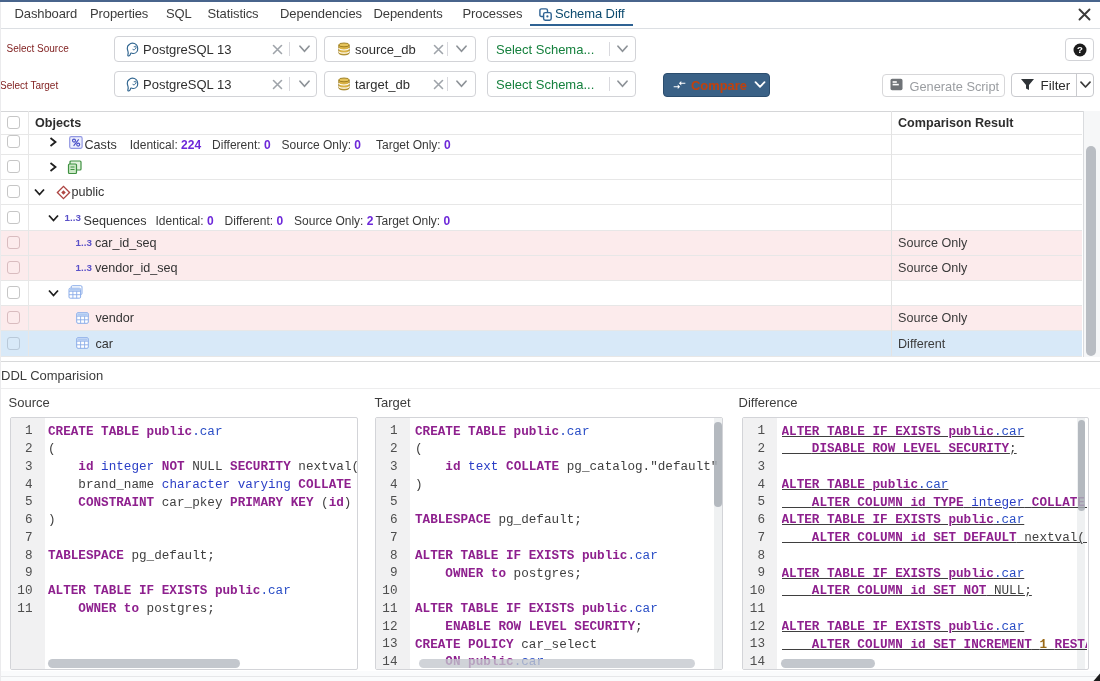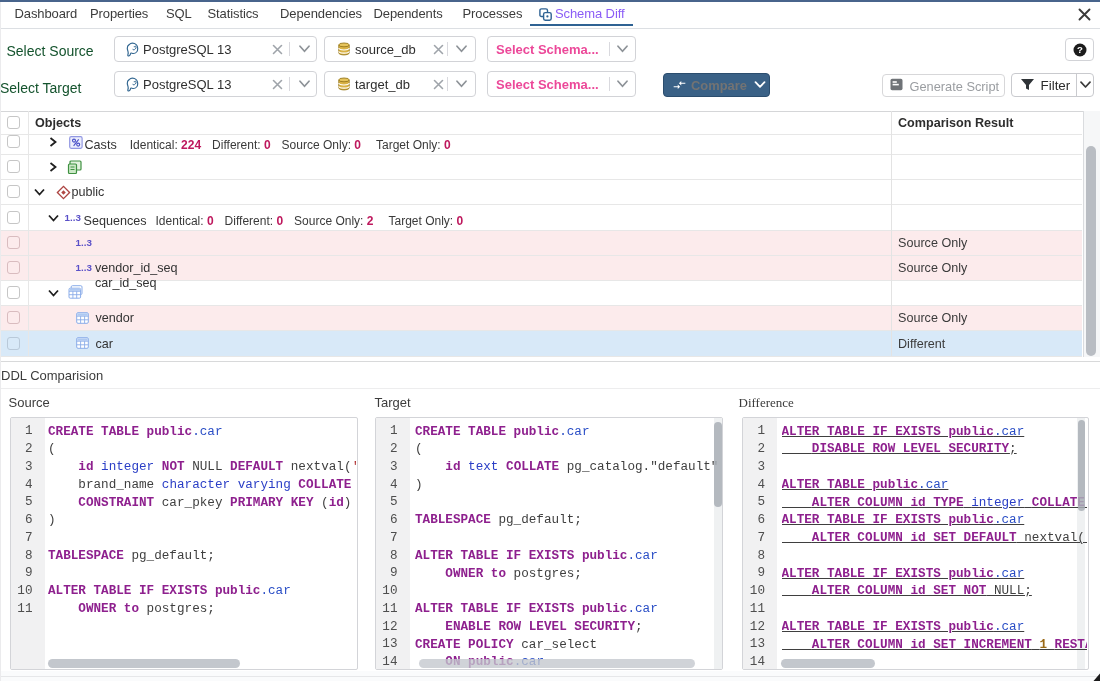--- a/index.html
+++ b/index.html
@@ -6,40 +6,40 @@
   html,body { width:1100px; height:681px; overflow:hidden; background:#fff;
     font-family:"Liberation Sans", sans-serif; }
   .abs { position:absolute; }
   #page { position:relative; width:1100px; height:524px; background:#fff; }
 
   
   #topline { left:0; top:0; width:1100px; height:2px; background:#48648c; }
   #tabbar { left:0; top:2px; width:1100px; height:27px; background:#fff;
     border-bottom:1px solid #dcdfe3; }
   .tab { position:absolute; top:6px; font-size:13px; letter-spacing:-0.1px; color:#3c3c3c; white-space:nowrap; }
-  .tabactive { color:#8b5cf6; }
+  .tabactive { color:#0c4a6e; }
   #tabuline { left:529.8px; top:23.5px; width:103.6px; height:2.5px; background:#2e6293; }
 
   
   .ctl { position:absolute; height:26px; background:#fff; border:1px solid #d2d3d7;
     border-radius:4px; }
   .ctltxt { position:absolute; top:5.5px; font-size:13px; color:#2f2f2f; white-space:nowrap;}
-  .ph { color:#ec4899;font-weight:bold; }
+  .ph { color:#15803d; }
   .sep { position:absolute; top:6px; width:1px; height:14px; background:#d9d9de; }
   .xicon, .chev { position:absolute; }
-  .lbl { position:absolute; font-size:14px; color:#14532d; }
+  .lbl { position:absolute; font-size:10px; color:#7f1d1d; }
   .btn { position:absolute; border-radius:4px; font-size:13px; }
   .hline { position:absolute; left:0; width:1082px; height:1px; background:#e7e7e7; }
   .rowpink { background:#fcebec; }
   .rowblue { background:#d8e9f8; }
   .cb { position:absolute; left:6.5px; width:13px; height:13px; border:1.5px solid #c6c6c6;
     border-radius:3px; }
   .rlabel { font-size:12.6px; color:#333; }
   .cnt { font-size:12px; color:#3a3a3a; }
-  .cnt b { color:#be185d; font-weight:bold; }
+  .cnt b { color:#6d28d9; font-weight:bold; }
   .result { position:absolute; left:898px; font-size:12.6px; color:#3b3b3b; }
 
   
   .seclabel { position:absolute; font-size:13px; color:#3c3c3c; }
   .pane { position:absolute; top:416.5px; height:253.5px; background:#fff;
     border:1px solid #d3d4d8; border-radius:2px; overflow:hidden; }
   .gutter { position:absolute; left:0; top:0; width:34px; height:100%; background:#f1f1f2; }
   .lnum { position:absolute; width:22px; text-align:right;
     font-family:"Liberation Mono", monospace; font-size:12.65px; color:#4e4e4e; }
   .code { position:absolute; left:37.5px; top:5px; font-family:"Liberation Mono", monospace;
@@ -155,21 +155,21 @@
   <span class="ctltxt ph" style="left:496px;top:76.5px;">Select Schema...</span>
   <div class="sep" style="left:609px;top:77px;"></div>
   <svg class="chev" style="left:617px;top:80px;" width="11" height="8">
       <path d="M1 1.2 L5.5 6.3 L10 1.2" stroke="#8e9398" stroke-width="1.7" fill="none" stroke-linecap="round"></path>
     </svg>
 
   <div class="btn" style="left:663px;top:72.5px;width:107px;height:24px;background:#3a6186;border:1px solid #2b4d6e;"></div>
   <svg class="abs" style="left:671.5px;top:77.5px;" width="15" height="14" viewBox="0 0 24 24">
       <path fill="#fff" d="M9.01 14H2v2h7.01v3L13 15l-3.99-4v3zm5.98-1v-3H22V8h-7.01V5L11 9l3.99 4z"></path>
     </svg>
-  <span class="abs" style="left:691px;top:77.5px;font-size:12.9px;font-weight:bold;color:#737373;">Compare</span>
+  <span class="abs" style="left:691px;top:77.5px;font-size:12.9px;font-weight:bold;color:#c2410c;">Compare</span>
   <svg class="abs" style="left:753.5px;top:81px;" width="12" height="8">
       <path d="M1.5 1.2 L6 5.8 L10.5 1.2" stroke="#fff" stroke-width="1.8" fill="none" stroke-linecap="round" stroke-linejoin="round"></path>
     </svg>
 
   <div class="btn" style="left:881.5px;top:73.5px;width:123.5px;height:23px;background:#fff;border:1px solid #d7d7d9;"></div>
   <svg class="abs" style="left:889.5px;top:78px;" width="13" height="13" viewBox="0 0 13 13">
       <rect x="0.5" y="0.8" width="12" height="11.4" rx="1.6" fill="#6f7377"></rect>
       <rect x="2.6" y="3.2" width="4.2" height="1.6" fill="#fff"></rect>
       <rect x="2.6" y="5.8" width="6.2" height="1.6" fill="#fff"></rect>
     </svg>
@@ -243,26 +243,26 @@
       <rect x="6.9" y="6.9" width="3.2" height="3.2" fill="#b04642" transform="rotate(45 8.5 8.5)"></rect>
     </svg>
   <span class="abs rlabel" style="left:71.5px;top:185px;">public</span>
 
   <div class="cb" style="top:210.5px;"></div>
   <svg class="abs" style="left:47.5px;top:213.5px;" width="11" height="8">
       <path d="M1 1.5 L5.5 6.5 L10 1.5" stroke="#1f1f1f" stroke-width="1.8" fill="none"></path>
     </svg>
   <span class="abs" style="left:64.5px;top:211.5px;font-size:9.8px;font-weight:bold;color:#5a50c8;">1..3</span>
   <div class="abs" style="left:83.5px;top:210.5px;white-space:nowrap;">
-    <span class="rlabel">Sequences</span><span class="cnt" style="margin-left:9px;">Identical: <b>0</b></span><span class="cnt" style="margin-left:11px;">Different: <b>0</b></span><span class="cnt" style="margin-left:11px;">Source Only: <b>2</b></span><span class="cnt" style="margin-left:15px;">Target Only: <b>0</b></span>
+    <span class="rlabel">Sequences</span><span class="cnt" style="margin-left:9px;">Identical: <b>0</b></span><span class="cnt" style="margin-left:11px;">Different: <b>0</b></span><span class="cnt" style="margin-left:11px;">Source Only: <b>2</b></span><span class="cnt" style="margin-left:2px;">Target Only: <b>0</b></span>
   </div>
 
   <div class="cb" style="top:236px;border-color:#d9bcbf;"></div>
   <span class="abs" style="left:75.5px;top:237px;font-size:9.8px;font-weight:bold;color:#5a50c8;">1..3</span>
-  <span class="abs rlabel" style="left:95px;top:236px;margin-top:40px;">car_id_seq</span>
+  <span class="abs rlabel" style="left:95px;top:236px;">car_id_seq</span>
   <span class="result" style="top:236px;">Source Only</span>
 
   <div class="cb" style="top:261px;border-color:#d9bcbf;"></div>
   <span class="abs" style="left:75.5px;top:262px;font-size:9.8px;font-weight:bold;color:#5a50c8;">1..3</span>
   <span class="abs rlabel" style="left:95px;top:261px;">vendor_id_seq</span>
   <span class="result" style="top:261px;">Source Only</span>
 
   <div class="cb" style="top:286px;"></div>
   <svg class="abs" style="left:47.5px;top:289px;" width="11" height="8">
       <path d="M1 1.5 L5.5 6.5 L10 1.5" stroke="#1f1f1f" stroke-width="1.8" fill="none"></path>
@@ -293,38 +293,38 @@
   <span class="result" style="top:336.5px;">Different</span>
 
   <div class="abs" style="left:1082.5px;top:111px;width:17.5px;height:245.5px;background:#f6f7f8;border-left:1px solid #dadcdf;"></div>
   <div class="abs" style="left:1085.5px;top:146px;width:10.5px;height:210px;background:#b9bdc3;border-radius:5px;"></div>
 
   <div class="abs" style="left:0;top:360.5px;width:1100px;height:1px;background:#d8d9da;"></div>
   <span class="seclabel" style="left:1px;top:367.5px;">DDL Comparision</span>
   <div class="abs" style="left:0;top:387.5px;width:1100px;height:1px;background:#ededee;"></div>
   <span class="seclabel" style="left:8.5px;top:394.5px;">Source</span>
   <span class="seclabel" style="left:374.5px;top:394.5px;">Target</span>
-  <span class="seclabel" style="left:738.5px;top:394.5px;font-family:Liberation Serif, serif;">Difference</span>
+  <span class="seclabel" style="left:738.5px;top:394.5px;">Difference</span>
 
   <div class="pane" style="left:9.5px;width:348.5px;">
     <div class="gutter"></div>
     <div class="lnum" style="left:0;top:4.9px;line-height:17.75px;white-space:pre;">1
 2
 3
 4
 5
 6
 7
 8
 9
 10
 11</div>
     <div class="code">​<span class="k">CREATE TABLE public</span><span class="q">.car</span>
 (
-    <span class="k">id</span> <span class="t">integer</span> <span class="k">NOT</span> NULL <span class="k">DEFAULT</span> nextval(<span class="s">'car_id_seq'</span>::regclass),
+    <span class="k">id</span> <span class="t">integer</span> <span class="k">NOT</span> NULL <span class="k">SECURITY</span> nextval(<span class="s">'car_id_seq'</span>::regclass),
     brand_name <span class="t">character varying</span> <span class="k">COLLATE</span> pg_catalog."default",
     <span class="k">CONSTRAINT</span> car_pkey <span class="k">PRIMARY KEY</span> (<span class="k">id</span>)
 )
 
 <span class="k">TABLESPACE</span> pg_default;
 
 <span class="k">ALTER TABLE IF EXISTS public</span><span class="q">.car</span>
     <span class="k">OWNER to</span> postgres;</div>
   </div>
 

